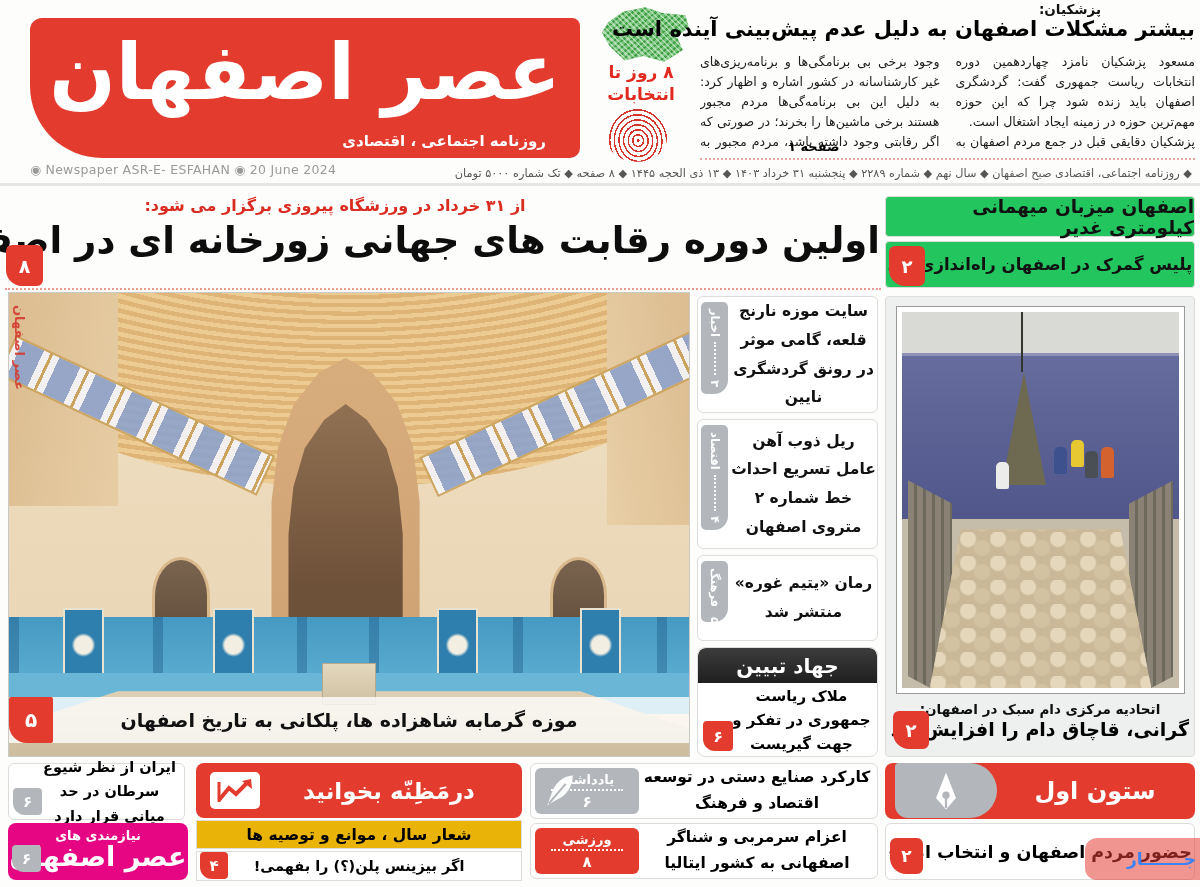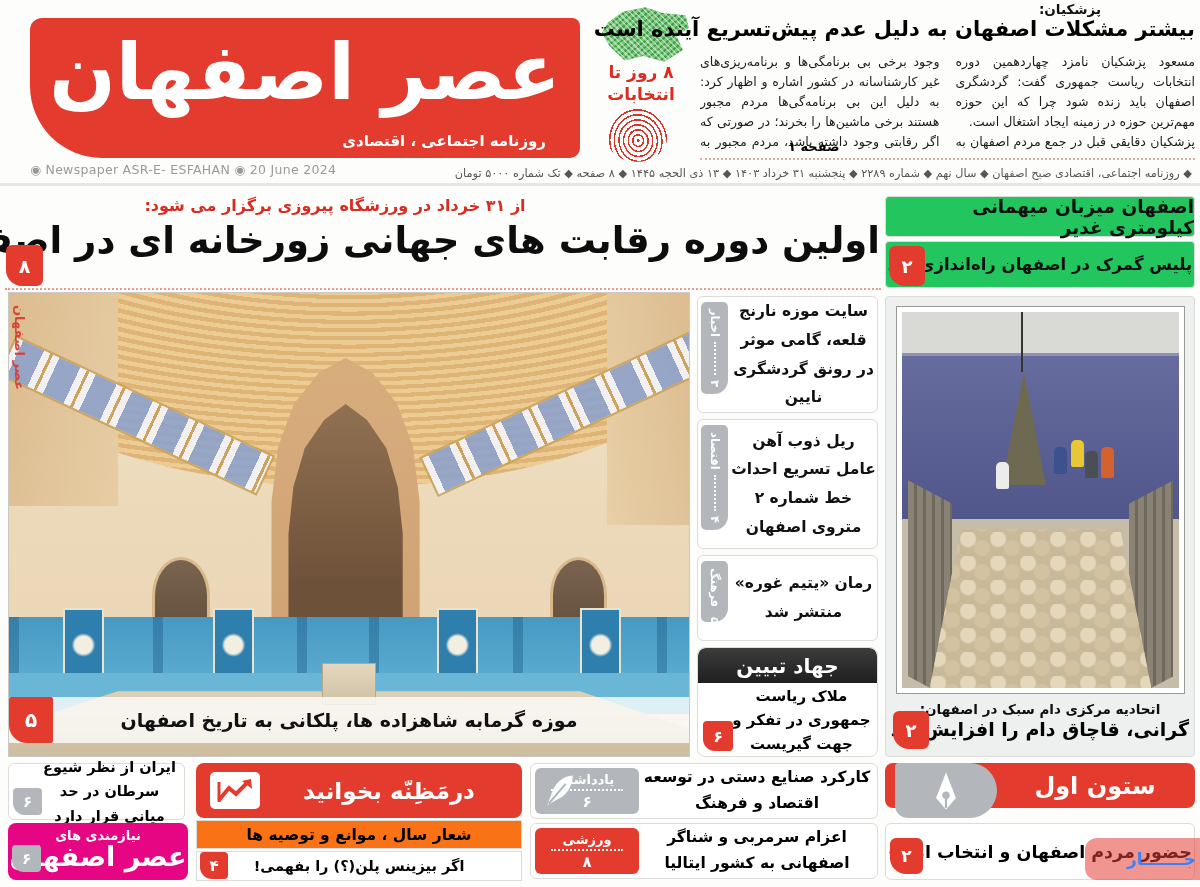--- a/index.html
+++ b/index.html
@@ -169,38 +169,38 @@
   .classifieds { left:8px; top:823px; width:180px; height:57px; background:#e60684;
     border-radius:8px; color:#fff; text-align:center; overflow:hidden; }
   .cl-small { margin-top:5px; font-size:13px; font-weight:bold; }
   .cl-big { font-size:27px; font-weight:bold; line-height:1.05; }
 
   .mz-head { left:196px; top:763px; width:326px; height:55px; background:#e33b2e; border-radius:8px; }
   .mz-title { position:absolute; inset:0; padding-left:60px; display:flex; align-items:center; justify-content:center;
     color:#fff; font-size:23px; font-weight:bold; }
   .mz-icon { position:absolute; left:14px; top:9px; width:50px; height:37px; background:#fff; border-radius:5px;
     display:flex; align-items:center; justify-content:center; }
-  .mz-row1 { left:196px; top:820px; width:326px; height:29px; background:#f97316; border:1px solid #dcdcda;
+  .mz-row1 { left:196px; top:820px; width:326px; height:29px; background:#eab308; border:1px solid #dcdcda;
     display:flex; align-items:center; justify-content:center; font-size:15.5px; font-weight:bold; }
   .mz-row2 { left:196px; top:851px; width:326px; height:30px; background:#fff; border:1px solid #dcdcda;
     display:flex; align-items:center; justify-content:center; font-size:14.5px; font-weight:bold; }
 
   .htab-box { width:348px; height:56px; position:absolute; background:#fff; border:1px solid #dcdcda; border-radius:6px; }
   .note-box { left:530px; top:763px; } .sport-box { left:530px; top:823px; }
   .htab { position:absolute; left:4px; top:4px; bottom:4px; width:104px; border-radius:6px;
     color:#fff; display:flex; flex-direction:column; align-items:center; justify-content:center; }
   .htab.gray { background:#b3b7bb; } .htab.red { background:#e33b2e; }
   .htab .cat { font-size:13px; font-weight:bold; }
   .htab .hdots { width:70%; border-top:2px dotted #fff; margin:2px 0; }
   .htab .num { font-size:15px; font-weight:bold; }
   .htab-title { position:absolute; left:112px; right:6px; top:0; bottom:0; display:flex; align-items:center;
     justify-content:center; text-align:center; font-size:15.5px; font-weight:bold; line-height:1.65; }
   .quill-svg { position:absolute; left:12px; top:8px; }
 
-  .c1-head { left:885px; top:763px; width:310px; height:45px; background:#e33b2e; border-radius:8px; }
+  .c1-head { left:885px; top:763px; width:310px; height:56px; background:#e33b2e; border-radius:8px; }
   .c1-title { position:absolute; inset:0; padding-left:110px; display:flex; align-items:center; justify-content:center;
     color:#fff; font-size:24px; font-weight:bold; }
   .c1-nib { position:absolute; left:10px; top:0; width:102px; height:55px; background:#b3b7bb;
     border-radius:4px 30px 30px 14px; display:flex; align-items:center; justify-content:center; }
   .c1-body { left:885px; top:823px; width:310px; height:57px; position:absolute; background:#fff;
     border:1px solid #dcdcda; border-radius:6px; display:flex; align-items:center; justify-content:center;
     font-size:17.5px; font-weight:bold; }
   .corner-wm { left:1085px; top:838px; width:115px; height:42px; background:rgba(228,62,52,.55);
     border-radius:12px 0 0 12px; color:#3b82f6; font-size:17px; font-weight:bold;
     display:flex; align-items:center; overflow:hidden; padding-right:4px; direction:rtl; white-space:nowrap; }
@@ -217,21 +217,21 @@
 
   <div class="abs election">
     <div class="iran-map"></div>
     <div class="el-days">۸ روز تا</div>
     <div class="el-label">انتخابات</div>
     <div class="fingerprint"></div>
   </div>
 
   <div class="abs top-story">
     <div class="ts-kicker">پزشکیان:</div>
-    <div class="ts-headline">بیشتر مشکلات اصفهان به دلیل عدم پیش‌تسریع آینده است</div>
+    <div class="ts-headline">بیشتر مشکلات اصفهان به دلیل عدم پیش‌بینی آینده است</div>
     <div class="ts-body">مسعود پزشکیان نامزد چهاردهمین دوره انتخابات ریاست جمهوری گفت: گردشگری اصفهان باید زنده شود چرا که این حوزه مهم‌ترین حوزه در زمینه ایجاد اشتغال است.
 پزشکیان دقایقی قبل در جمع مردم اصفهان به وجود برخی بی برنامگی‌ها و برنامه‌ریزی‌های غیر کارشناسانه در کشور اشاره و اظهار کرد: به دلیل این بی برنامه‌گی‌ها مردم مجبور هستند برخی ماشین‌ها را بخرند؛ در صورتی که اگر رقابتی وجود داشته باشد، مردم مجبور به این کار نیستند.
 وی افزود: مهم‌ترین مسئله این است که با دنیا و همسایگان ارتباط خوب داشته باشیم.
 نامزد چهاردهمین دوره انتخابات ریاست جمهوری با بیان اینکه اصفهان ...</div>
     <div class="ts-pageref">صفحه ۱</div>
     <div class="ts-dots"></div>
   </div>
 
   <div class="abs dateline">
     <span class="dl-en">◉ Newspaper ASR-E- ESFAHAN ◉ 20 June 2024</span>

